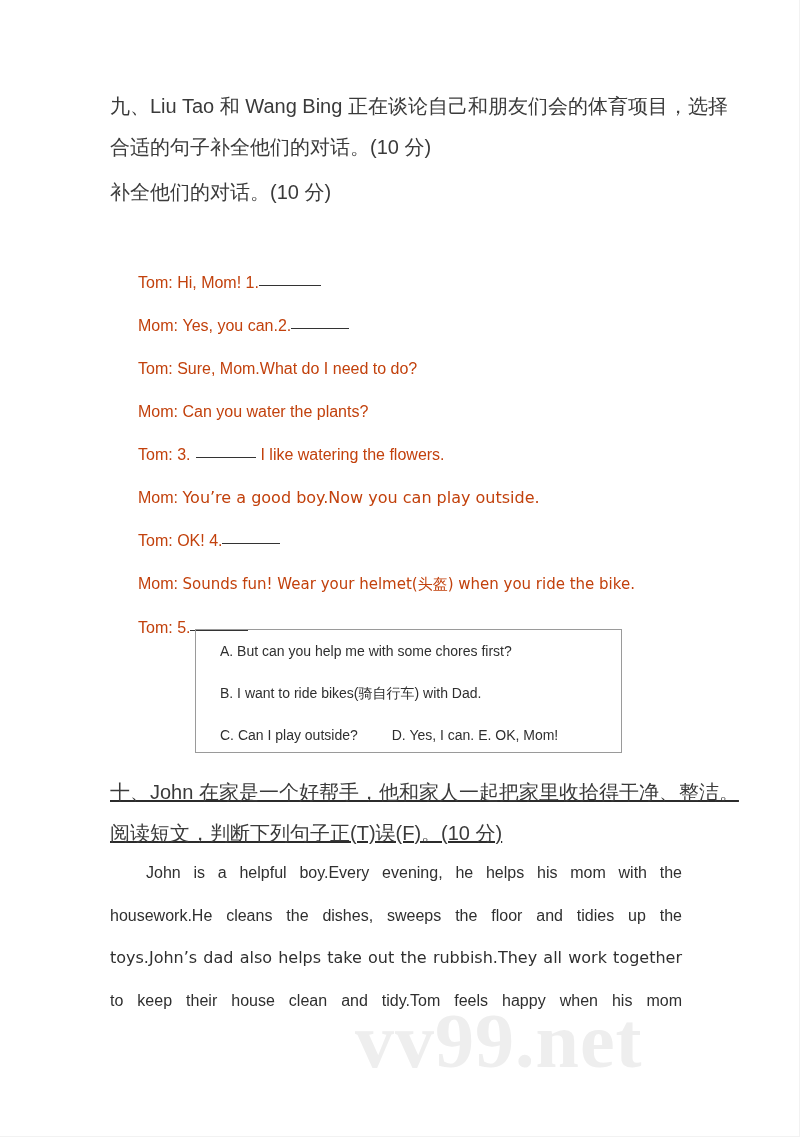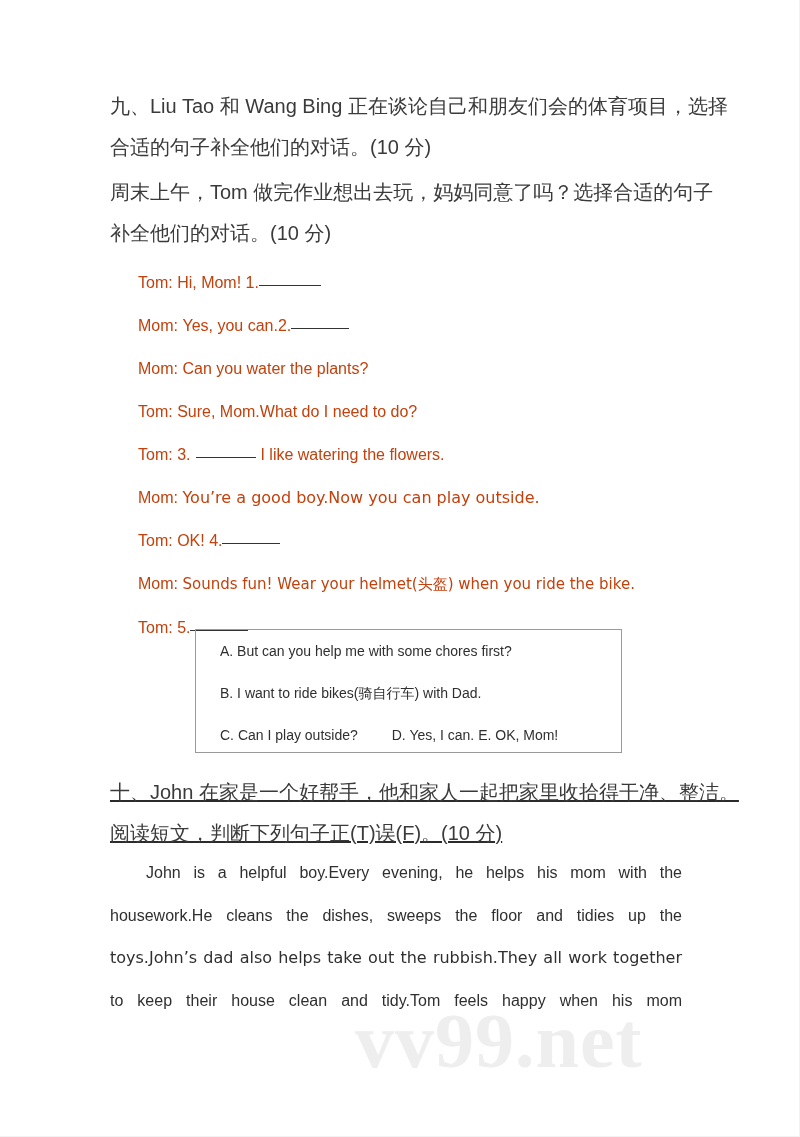--- a/index.html
+++ b/index.html
@@ -108,40 +108,39 @@
   <div id="watermark">vv99.net</div>
 
   <div id="content">
 
     <div class="block" style="top:86px;">
       <div class="heading-line cn">九、Liu Tao 和 Wang Bing 正在谈论自己和朋友们会的体育项目，选择</div>
       <div class="heading-line cn">合适的句子补全他们的对话。(10 分)</div>
     </div>
 
     <div class="block" style="top:172px;">
-      <div class="heading-line cn">周末上午，Tom 做完作业想出去玩，妈妈同意了吗？选择合适的句子</div>
       <div class="heading-line cn">补全他们的对话。(10 分)</div>
     </div>
 
     <div class="block" style="top:261px;">
 
       <div class="dlg-line">
         <span>Tom</span><span>:&nbsp;</span><span>Hi, Mom! 1.</span><span class="blank b-long"></span>
       </div>
 
       <div class="dlg-line">
         <span>Mom</span><span>:&nbsp;</span><span>Yes, you can.2.</span><span class="blank b-mid"></span>
       </div>
 
       <div class="dlg-line">
-        <span>Mom</span><span>:&nbsp;</span><span>Can you water the plants?</span>
+        <span>Tom</span><span>:&nbsp;</span><span>Sure, Mom.What do I need to do?</span>
       </div>
 
       <div class="dlg-line">
-        <span>Tom</span><span>:&nbsp;</span><span>Sure, Mom.What do I need to do?</span>
+        <span>Mom</span><span>:&nbsp;</span><span>Can you water the plants?</span>
       </div>
 
       <div class="dlg-line">
         <span>Tom</span><span>:&nbsp;</span><span>3.</span><span class="blank b-sp"></span><span>I like watering the flowers.</span>
       </div>
 
       <div class="dlg-line">
         <span>Mom</span><span>:&nbsp;</span><span class="apos">You’re a good boy.Now you can play outside.</span>
       </div>
 

